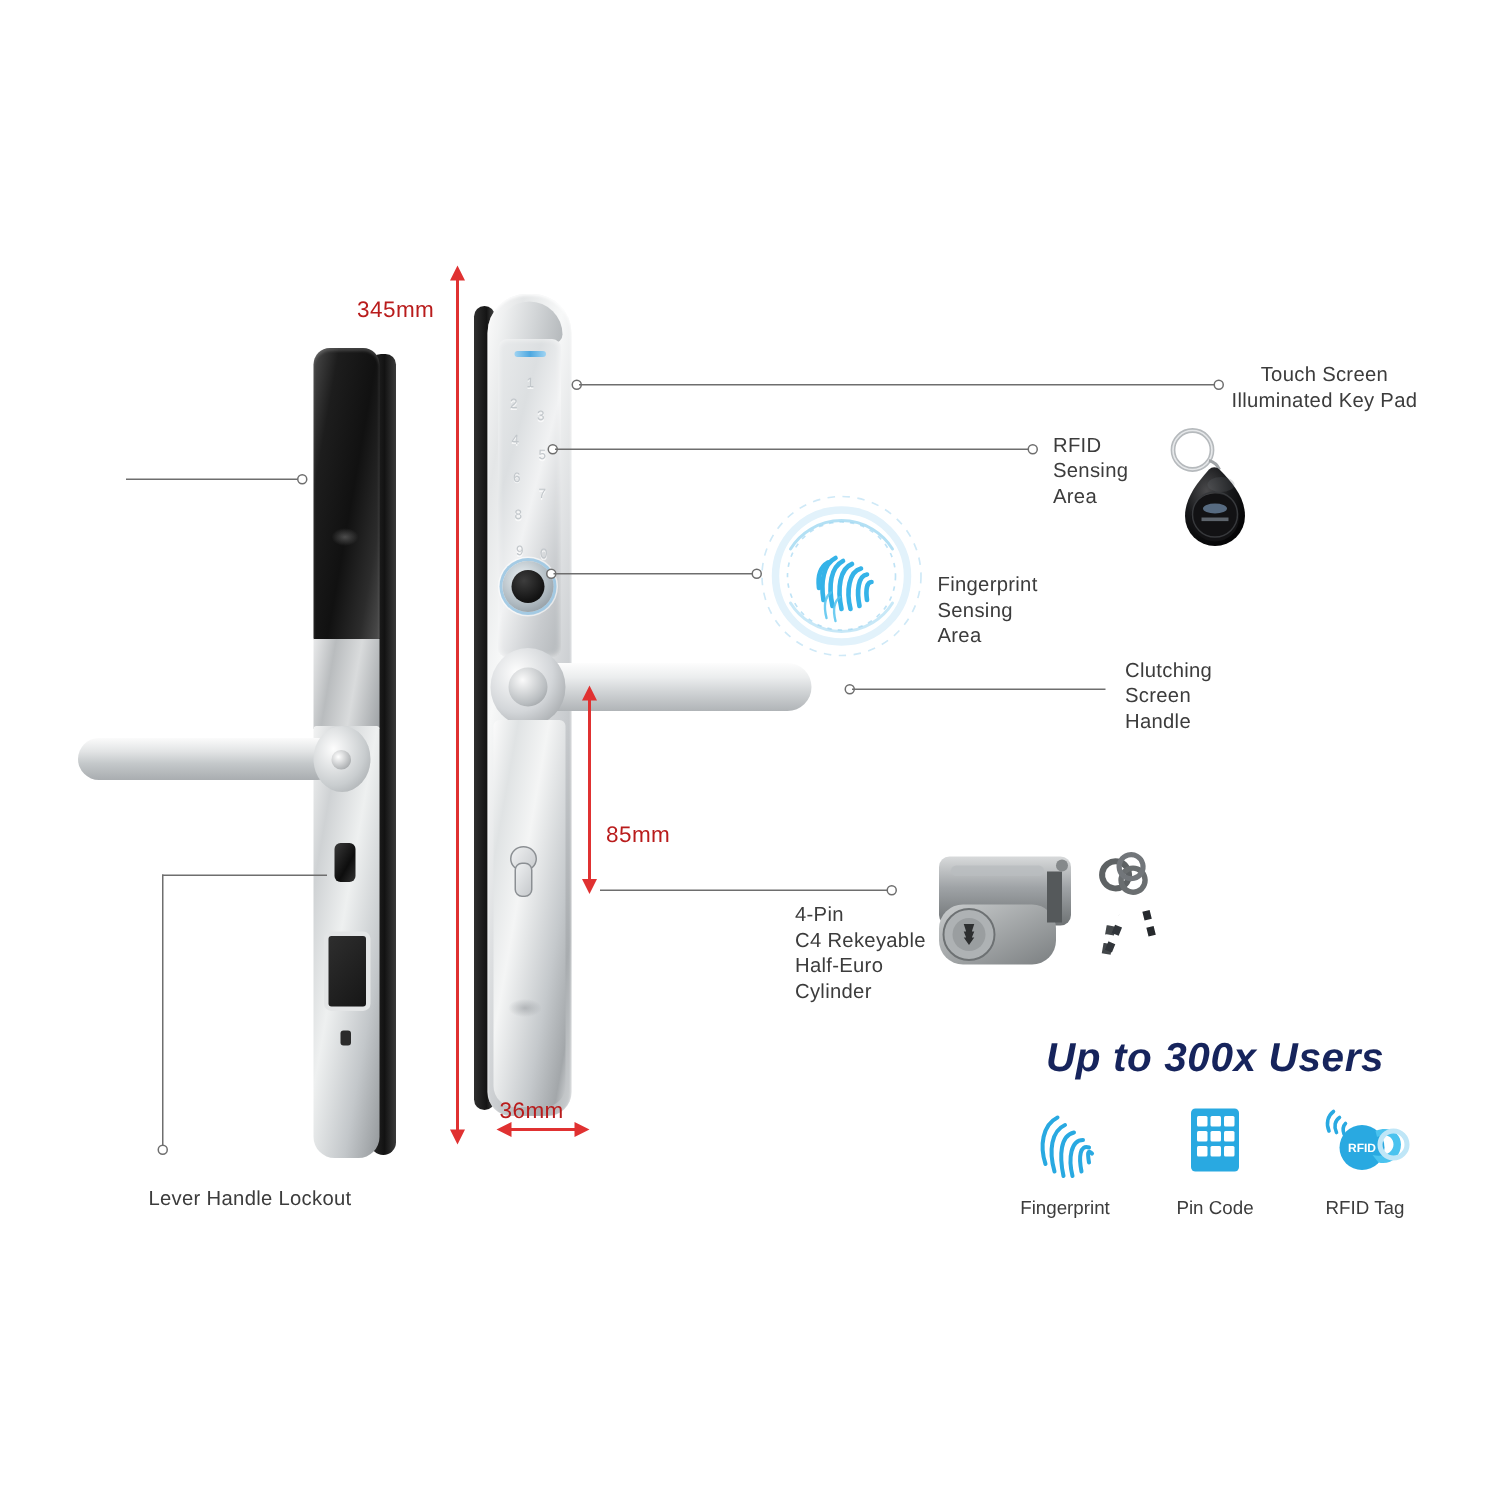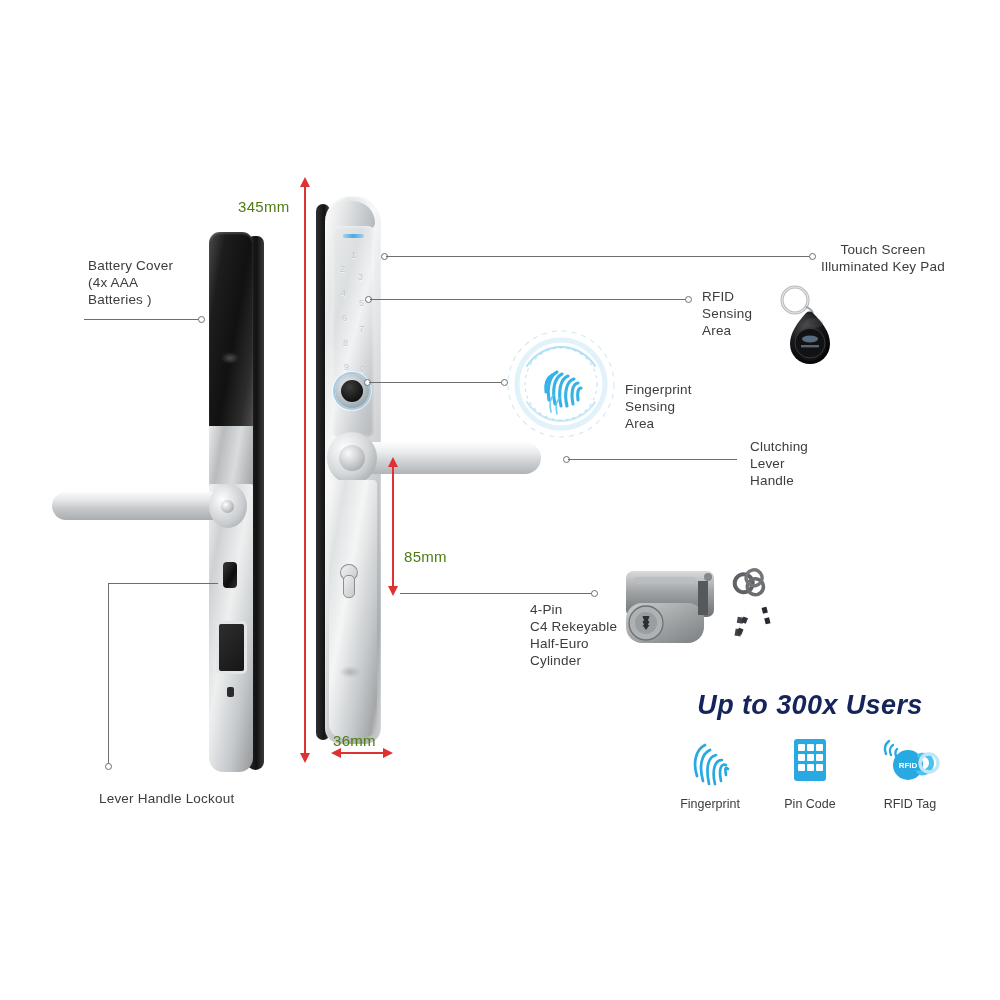--- a/index.html
+++ b/index.html
@@ -1,20 +1,20 @@
 <!DOCTYPE html>
 <html><head>
 <meta charset="utf-8">
 <style>
   html,body{margin:0;padding:0;background:#ffffff;}
   body{width:1000px;height:1000px;font-family:"Liberation Sans",sans-serif;}
   #stage{position:relative;width:1000px;height:1000px;background:#fff;overflow:hidden;}
 
   .lbl{position:absolute;color:#3c3c3c;font-size:13.5px;line-height:17px;letter-spacing:.2px;white-space:pre-line;}
-  .dim{position:absolute;color:#4d7c0f;font-size:15px;letter-spacing:.3px;}
+  .dim{position:absolute;color:#b91c1c;font-size:15px;letter-spacing:.3px;}
 
   .leader{position:absolute;background:#6e6e6e;height:1px;}
   .leader-v{position:absolute;background:#6e6e6e;width:1px;}
   .dot{position:absolute;width:5px;height:5px;border:1px solid #6e6e6e;border-radius:50%;background:#fff;}
 
   
   .ar-line-v{position:absolute;width:1.6px;background:#e03131;}
   .ar-line-h{position:absolute;height:1.6px;background:#e03131;}
   .ar-head{position:absolute;width:0;height:0;}
   .ar-up{border-left:5px solid transparent;border-right:5px solid transparent;border-bottom:10px solid #e03131;}
@@ -156,23 +156,20 @@
   <div class="ar-line-v" style="left:392px;top:466px;height:122px;"></div>
   <div class="ar-head ar-up" style="left:388px;top:457px;"></div>
   <div class="ar-head ar-dn" style="left:388px;top:586px;"></div>
   <div class="dim" style="left:404px;top:548px;">85mm</div>
 
   <div class="ar-line-h" style="left:340px;top:752px;width:44px;"></div>
   <div class="ar-head ar-lf" style="left:331px;top:748px;"></div>
   <div class="ar-head ar-rt" style="left:383px;top:748px;"></div>
   <div class="dim" style="left:333px;top:732px;">36mm</div>
 
-  <div class="lbl" style="left:88px;top:257px;">Battery Cover
-(4x AAA
-Batteries )</div>
   <div class="leader" style="left:84px;top:319px;width:118px;"></div>
   <div class="dot" style="left:198px;top:316px;"></div>
 
   <div class="leader" style="left:108px;top:583px;width:110px;"></div>
   <div class="leader-v" style="left:108px;top:583px;height:183px;"></div>
   <div class="dot" style="left:105px;top:763px;"></div>
   <div class="lbl" style="left:99px;top:790px;">Lever Handle Lockout</div>
 
   <div class="dot" style="left:381px;top:253px;"></div>
   <div class="leader" style="left:386px;top:256px;width:425px;"></div>
@@ -213,21 +210,21 @@
       <g stroke="#56c4ef" stroke-width="1.6" fill="none" stroke-linecap="round" opacity=".85">
         <path d="M46 84 C44 76 45 70 49 67"></path>
         <path d="M52 86 C50 78 51 73 55 70"></path>
       </g>
     </svg>
   </div>
 
   <div class="dot" style="left:563px;top:456px;"></div>
   <div class="leader" style="left:568px;top:459px;width:169px;"></div>
   <div class="lbl" style="left:750px;top:438px;">Clutching
-Lever
+Screen
 Handle</div>
 
   <div class="leader" style="left:400px;top:593px;width:193px;"></div>
   <div class="dot" style="left:591px;top:590px;"></div>
   <div class="lbl" style="left:530px;top:601px;">4-Pin
 C4 Rekeyable
 Half-Euro
 Cylinder</div>
 
   <div id="cyl">

